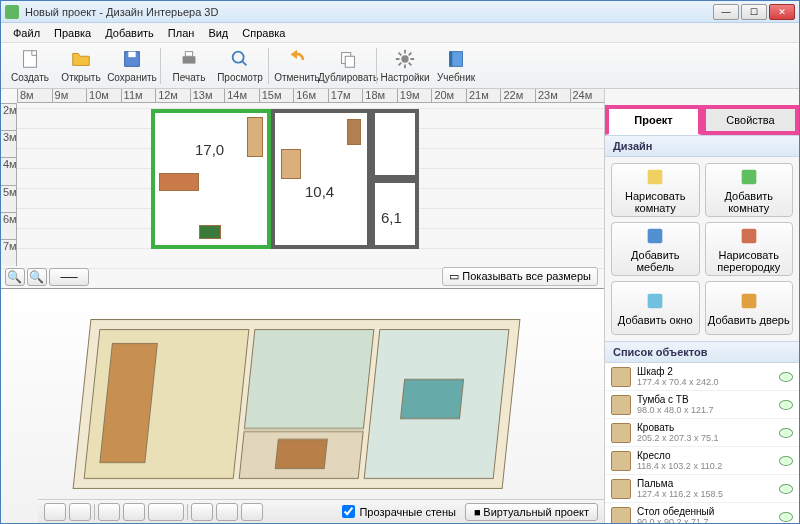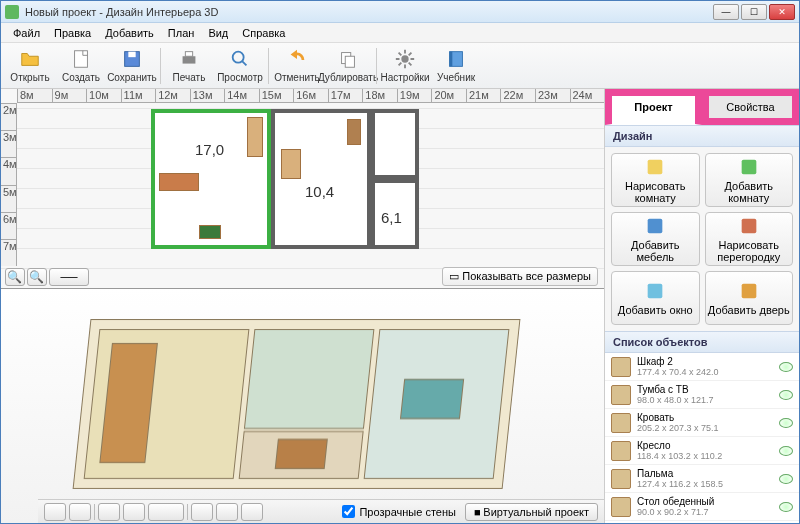--- a/index.html
+++ b/index.html
@@ -48,21 +48,21 @@
 .view3d { flex: 1; position: relative; background: linear-gradient(#fff,#f2f2f2); overflow: hidden; }
 .iso { position: absolute; top: 30px; left: 80px; width: 430px; height: 180px; transform: skewX(-6deg) rotateX(2deg); }
 .wall3d { position: absolute; background: #e8dcc0; border: 1px solid #8a7a5c; }
 .bottombar { position: absolute; bottom: 0; left: 0; right: 0; height: 24px; background: linear-gradient(#f6f6f6,#e8e8e8); border-top: 1px solid #ccc; display: flex; align-items: center; gap: 3px; padding: 0 6px; margin-left: 37px; }
 .bbtn { width: 22px; height: 18px; background: linear-gradient(#fff,#e6e6e6); border: 1px solid #aaa; border-radius: 3px; cursor: pointer; }
 .bchk { margin-left: auto; display: flex; align-items: center; gap: 4px; font-size: 10px; }
 .bvis { background: linear-gradient(#fff,#e6e6e6); border: 1px solid #aaa; border-radius: 3px; padding: 2px 8px; cursor: pointer; font-size: 10px; margin-left: 6px; }
 
 .right { width: 194px; display: flex; flex-direction: column; background: #f6f6f6; }
 .tabs { display: flex; }
-.tab { flex: 1; padding: 5px 0; text-align: center; background: #e8e8e8; border: 7px solid #ec4899; cursor: pointer; }
+.tab { flex: 1; padding: 5px 0; text-align: center; background: #e8e8e8; border: 4px solid #ec4899; cursor: pointer; margin-top: 16px; }
 .tab.active { background: #fff; border-bottom: 1px solid #fff; font-weight: bold; }
 .sect-hdr { background: linear-gradient(#eef4fb,#dce8f5); padding: 4px 8px; font-weight: bold; color: #335; border-top: 1px solid #c8d6e8; border-bottom: 1px solid #c8d6e8; }
 .design-grid { display: grid; grid-template-columns: 1fr 1fr; gap: 5px; padding: 6px; }
 .dbtn { height: 54px; background: linear-gradient(#fefefe,#ececec); border: 1px solid #c5c5c5; border-radius: 4px; display: flex; flex-direction: column; align-items: center; justify-content: center; gap: 2px; cursor: pointer; font-size: 9.5px; text-align: center; padding: 2px; }
 .dbtn .dico { width: 22px; height: 22px; }
 .objlist { flex: 1; overflow-y: auto; background: #fff; }
 .oitem { display: flex; align-items: center; gap: 6px; padding: 3px 6px; border-bottom: 1px solid #f0f0f0; cursor: pointer; }
 .oitem .oico { width: 20px; height: 20px; background: #d8c090; border: 1px solid #a88050; border-radius: 2px; }
 .oitem .otxt { flex: 1; }
 .oitem .oname { font-size: 10px; }
@@ -88,30 +88,30 @@
       <span>Правка</span>
       <span>Добавить</span>
       <span>План</span>
       <span>Вид</span>
       <span>Справка</span>
     </div>
 
   <div class="toolbar" id="toolbar">
       <div class="tbtn">
         <div class="ico"><svg viewBox="0 0 24 24">
-            <path d="M3 6h6l2 3h10v10H3z" fill="#f5c040" stroke="#c09020"></path>
-          </svg></div>
-        <div class="lbl">Открыть</div>
-      </div>
-      <div class="tbtn">
-        <div class="ico"><svg viewBox="0 0 24 24">
             <rect x="5" y="3" width="14" height="18" fill="#fff" stroke="#888"></rect>
             <path d="M14 3v5h5" fill="none" stroke="#888"></path>
           </svg></div>
         <div class="lbl">Создать</div>
+      </div>
+      <div class="tbtn">
+        <div class="ico"><svg viewBox="0 0 24 24">
+            <path d="M3 6h6l2 3h10v10H3z" fill="#f5c040" stroke="#c09020"></path>
+          </svg></div>
+        <div class="lbl">Открыть</div>
       </div>
       <div class="tbtn">
         <div class="ico"><svg viewBox="0 0 24 24">
             <rect x="4" y="4" width="16" height="16" fill="#5a8ad8" stroke="#3060a0"></rect>
             <rect x="8" y="4" width="8" height="6" fill="#fff"></rect>
           </svg></div>
         <div class="lbl">Сохранить</div>
       </div>
       <div class="tsep"></div>
       <div class="tbtn">

